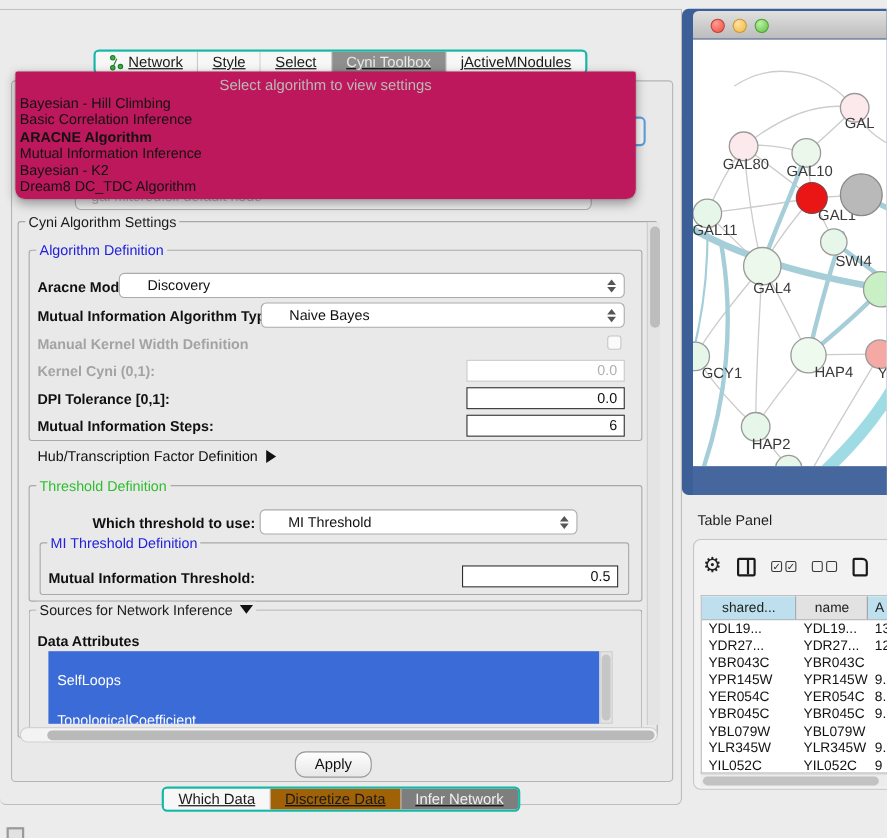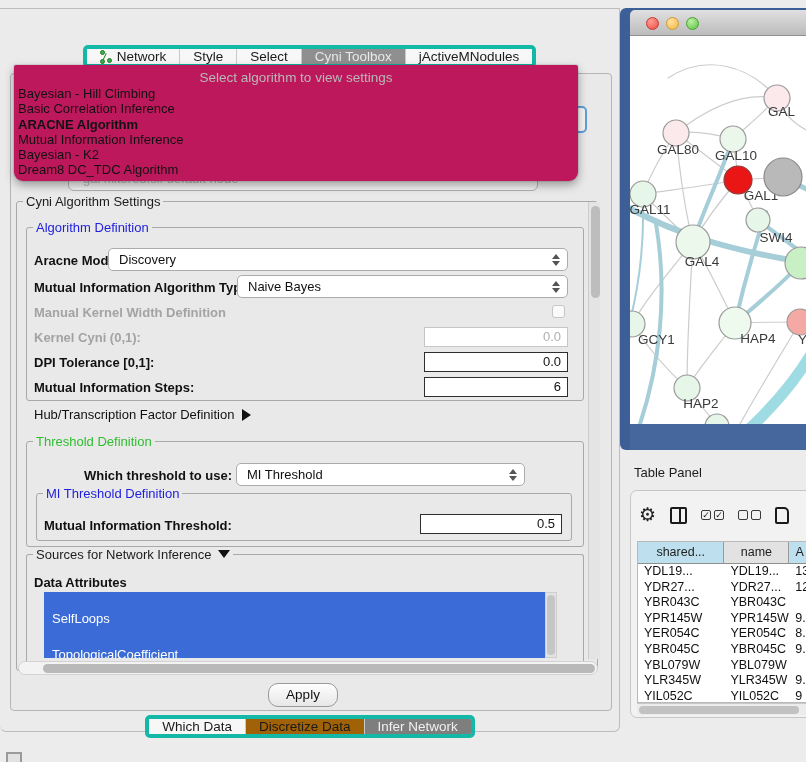--- a/index.html
+++ b/index.html
@@ -10,21 +10,21 @@
   
   #control-panel { position:absolute; left:0; top:8px; width:620px; height:724px;
     background:#ebebeb; border:1px solid #bdbdbd; border-left:none; border-radius:0 0 6px 6px; }
   #cp-titlebar { position:absolute; left:0; top:0; width:100%; height:23px; }
   #cp-title { position:absolute; left:8px; top:4px; font-size:13px; color:#1c1c1c; }
   #cp-float-icon { position:absolute; right:32px; top:7px; width:11px; height:11px; border:1.5px solid #111; background:transparent; }
   #cp-close-icon { position:absolute; right:12px; top:2px; font-size:14px; font-weight:bold; color:#111; }
 
   
   #tab-strip { position:absolute; left:0; top:36px; width:100%; height:23px; display:flex; justify-content:center; }
-  .tabbar { display:flex; border:4px solid #14b8a6; border-radius:5px; overflow:hidden; background:#f7f7f7; height:23px; }
+  .tabbar { display:flex; border:2px solid #14b8a6; border-radius:5px; overflow:hidden; background:#f7f7f7; height:23px;text-decoration:underline; }
   .tab { display:flex; align-items:center; gap:5px; padding:0 13px; font-size:13.5px; color:#1a1a1a;
     border-right:1px solid #c9c9c9; background:#f7f7f7; white-space:nowrap; }
   .tab:last-child { border-right:none; }
   .tab.selected { background:#8f8f8f; color:#e9e9e9; }
   .net-icon { width:12px; height:14px; position:relative; display:inline-block; }
   .net-icon i { position:absolute; width:5px; height:5px; border-radius:50%; background:#3fae49; border:1px solid #1d7d26; }
   .net-icon i:nth-child(1){ left:3px; top:0; } .net-icon i:nth-child(2){ left:0; bottom:0; } .net-icon i:nth-child(3){ right:0; bottom:1px; }
   .net-icon s { position:absolute; left:4px; top:3px; width:1px; height:8px; background:#1d7d26; transform:rotate(25deg); }
 
   
@@ -46,21 +46,21 @@
   
   .group { position:absolute; border:1px solid #a9a9a9; border-radius:3px; }
   .group > .legend { position:absolute; top:-8px; left:6px; background:#e9e9e9; padding:0 3px; font-size:13px; color:#1c1c1c; white-space:nowrap; }
   .legend.blue { color:#2121dd; } .legend.green { color:#2fbe2f; }
 
   .flabel { position:absolute; font-size:13px; font-weight:bold; color:#111; white-space:nowrap; }
   .flabel.disabled { color:#a3a3a3; }
   .plain { font-weight:normal; }
 
   .combo { position:absolute; height:23px; background:#ffffff; border:1px solid #ababab; border-radius:5px;
-    font-size:13px; color:#111; line-height:21px; padding-left:10px; }
+    font-size:13px; color:#111; line-height:21px; padding-left:25px; }
   .combo .arrows { position:absolute; right:7px; top:4px; width:9px; height:14px; }
   .arrows .up { position:absolute; top:1px; left:1px; width:0; height:0; border-left:4px solid transparent; border-right:4px solid transparent; border-bottom:5px solid #555; }
   .arrows .down { position:absolute; bottom:1px; left:1px; width:0; height:0; border-left:4px solid transparent; border-right:4px solid transparent; border-top:5px solid #555; }
 
   .tfield { position:absolute; height:20px; background:#fff; border:1px solid #2e2e2e; font-size:13px; color:#111;
     text-align:right; padding-right:6px; line-height:18px; }
   .tfield.disabled { border:1px solid #c6c6c6; color:#b0b0b0; }
   .checkbox { position:absolute; width:13px; height:13px; border:1px solid #c6c6c6; border-radius:3px; background:#fafafa; }
 
   .tri-right { display:inline-block; width:0; height:0; border-top:6px solid transparent; border-bottom:6px solid transparent; border-left:9px solid #111; vertical-align:-2px; margin-left:8px; }

